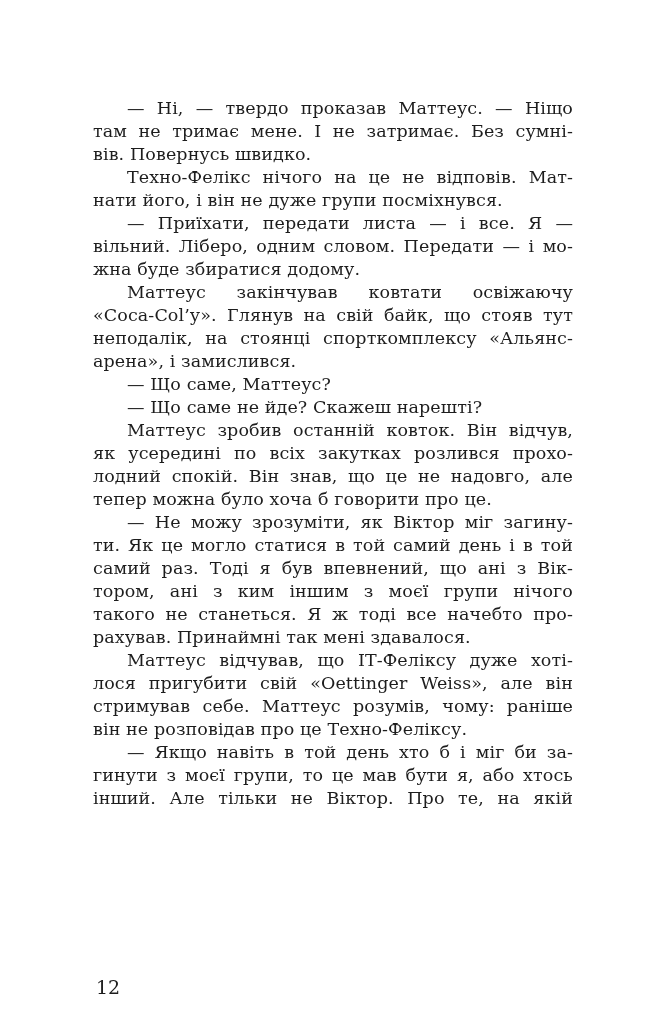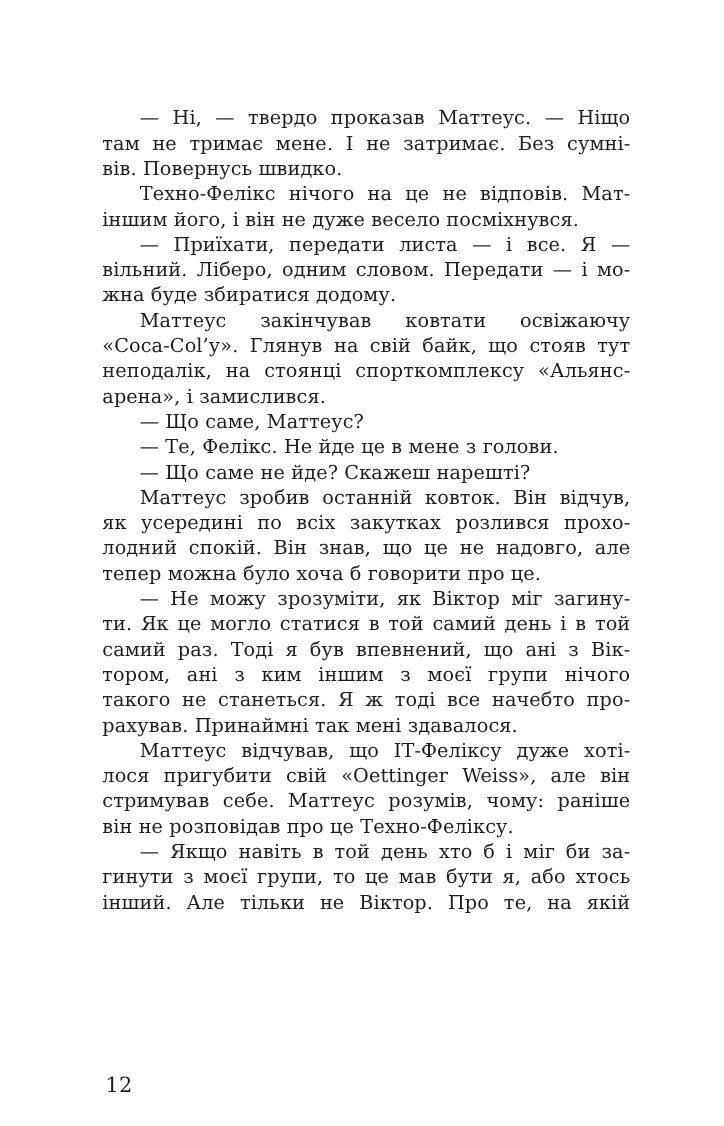--- a/index.html
+++ b/index.html
@@ -56,38 +56,35 @@
 
 <div class="page">
   <div class="text-block">
       <p class="para">
         <span class="line first">— Ні, — твердо проказав Маттеус. — Ніщо</span>
         <span class="line">там не тримає мене. І не затримає. Без сумні-</span>
         <span class="line para-end">вів. Повернусь швидко.</span>
       </p>
       <p class="para">
         <span class="line first">Техно-Фелікс нічого на це не відповів. Мат-</span>
-        <span class="line para-end">іншим його, і він не дуже весело посміхнувся.</span>
+        <span class="line para-end">нати його, і він не дуже групи посміхнувся.</span>
       </p>
       <p class="para">
         <span class="line first">— Приїхати, передати листа — і все. Я —</span>
         <span class="line">вільний. Ліберо, одним словом. Передати — і мо-</span>
         <span class="line para-end">жна буде збиратися додому.</span>
       </p>
       <p class="para">
         <span class="line first">Маттеус закінчував ковтати освіжаючу</span>
         <span class="line">«Coca-Col’у». Глянув на свій байк, що стояв тут</span>
         <span class="line">неподалік, на стоянці спорткомплексу «Альянс-</span>
         <span class="line para-end">арена», і замислився.</span>
       </p>
       <p class="para">
         <span class="line first para-end">— Що саме, Маттеус?</span>
-      </p>
-      <p class="para">
-        <span class="line first para-end">— Те, Фелікс. Не йде це в мене з голови.</span>
       </p>
       <p class="para">
         <span class="line first para-end">— Що саме не йде? Скажеш нарешті?</span>
       </p>
       <p class="para">
         <span class="line first">Маттеус зробив останній ковток. Він відчув,</span>
         <span class="line">як усередині по всіх закутках розлився прохо-</span>
         <span class="line">лодний спокій. Він знав, що це не надовго, але</span>
         <span class="line para-end">тепер можна було хоча б говорити про це.</span>
       </p>

